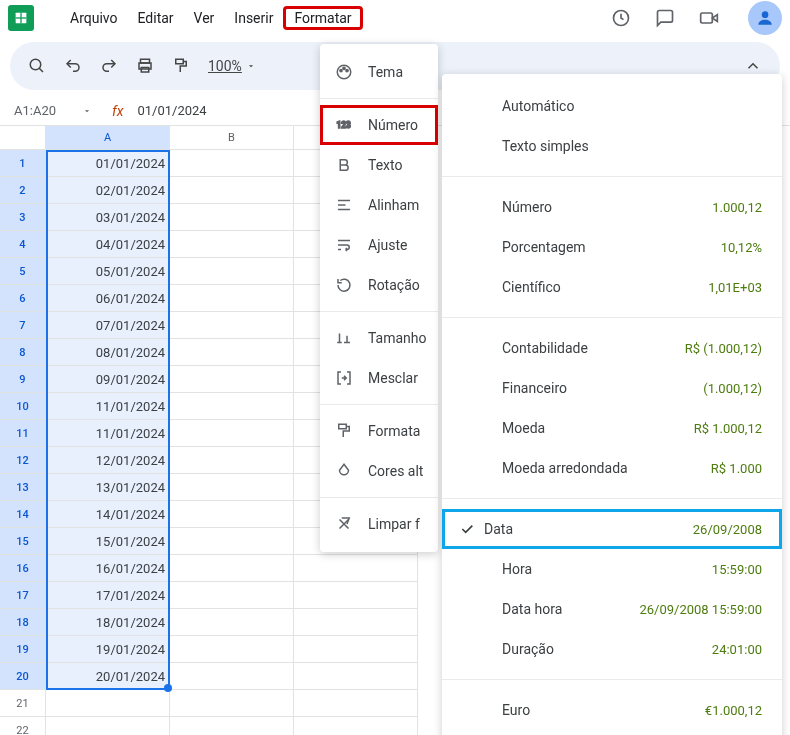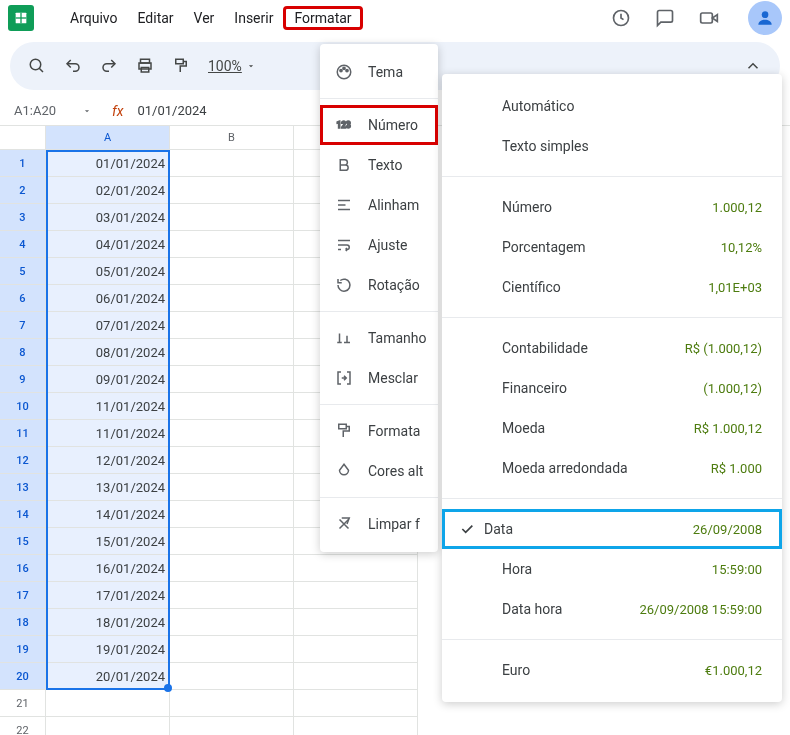--- a/index.html
+++ b/index.html
@@ -452,18 +452,22 @@
       <span class="ex">26/09/2008</span>
     </div>
     <div class="nitem">
       <span>Hora</span>
       <span class="ex">15:59:00</span>
     </div>
     <div class="nitem">
       <span>Data hora</span>
       <span class="ex">26/09/2008 15:59:00</span>
     </div>
+    <div class="nitem">
+      <span>Duração</span>
+      <span class="ex">24:01:00</span>
+    </div>
     <div class="nsep"></div>
     <div class="nitem">
       <span>Euro</span>
       <span class="ex">€1.000,12</span>
     </div>
   </div>
 
 </body></html>

